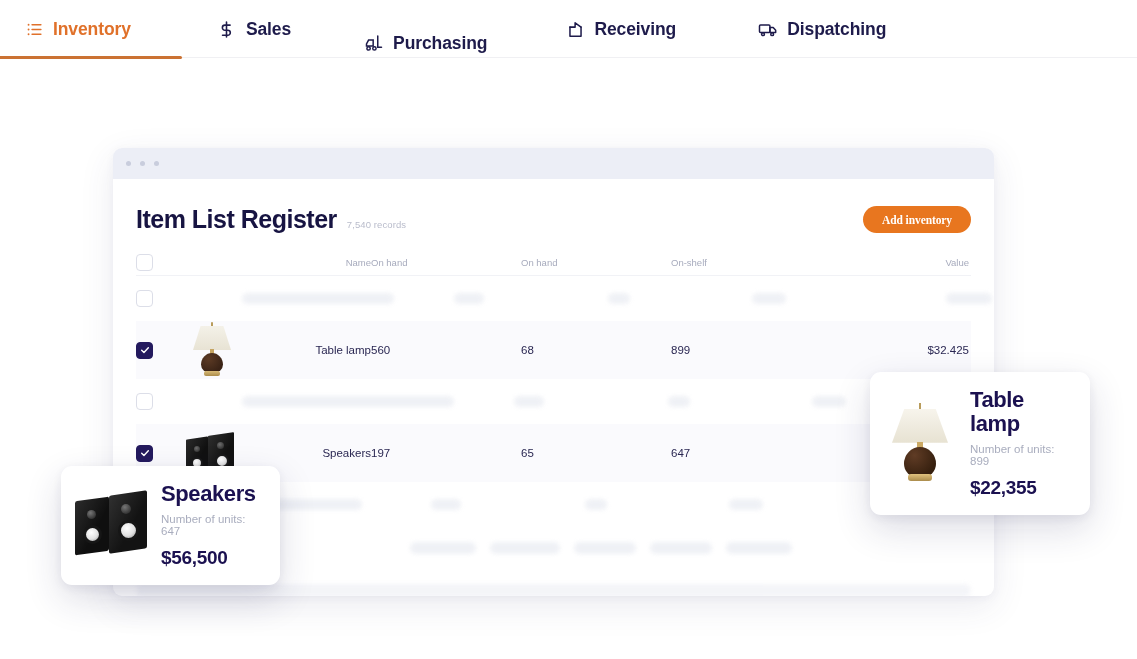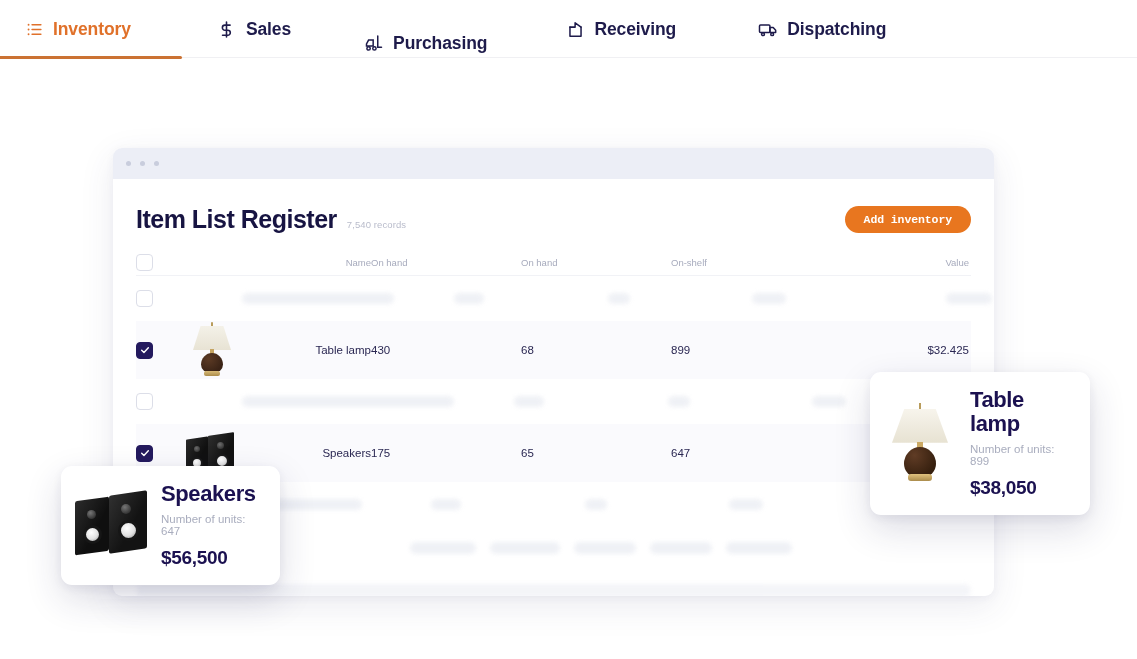--- a/index.html
+++ b/index.html
@@ -141,21 +141,21 @@
     pointer-events: none;
   }
 
   .btn-add {
     background: #e8761f;
     color: #ffffff;
     border: none;
     border-radius: 16px;
     height: 27px;
     padding: 0 19px;
-    font-family: Liberation Mono, monospace;
+    font-family: Liberation Serif, serif;
     font-size: 11.5px;
     font-weight: 700;
     letter-spacing: -0.1px;
     cursor: pointer;
     white-space: nowrap;
   }
 
   
   .table { width: 100%; margin-top: 12px; }
 
@@ -507,21 +507,21 @@
         <div class="c-thumb">
           <div class="thumb">
             <div class="lamp-finial"></div>
             <div class="lamp-shade"></div>
             <div class="lamp-neck"></div>
             <div class="lamp-body"></div>
             <div class="lamp-base"></div>
           </div>
         </div>
         <div class="c-name">Table lamp</div>
-        <div class="c-num">430</div>
+        <div class="c-num">560</div>
         <div class="c-num">68</div>
         <div class="c-num">899</div>
         <div class="c-val">$32.425</div>
       </div>
 
       <div class="trow">
         <div class="c-check">
           <span class="cbox">
             
           </span>
@@ -554,21 +554,21 @@
           <div class="thumb">
             <div class="spk spk-a"></div>
             <div class="spk spk-b"></div>
             <div class="tweet tweet-a"></div>
             <div class="tweet tweet-b"></div>
             <div class="cone cone-a"></div>
             <div class="cone cone-b"></div>
           </div>
         </div>
         <div class="c-name">Speakers</div>
-        <div class="c-num">175</div>
+        <div class="c-num">197</div>
         <div class="c-num">65</div>
         <div class="c-num">647</div>
         <div class="c-val"></div>
       </div>
 
       <div class="trow">
         <div class="c-check">
           <span class="cbox">
             
           </span>
@@ -612,21 +612,21 @@
   <div class="thumb-lg">
     <div class="lg-lamp-finial"></div>
     <div class="lg-lamp-shade"></div>
     <div class="lg-lamp-neck"></div>
     <div class="lg-lamp-body"></div>
     <div class="lg-lamp-base"></div>
   </div>
   <div>
     <div class="info-title">Table lamp</div>
     <div class="info-units">Number of units: 899</div>
-    <div class="info-price">$38,050</div>
+    <div class="info-price">$22,355</div>
   </div>
 </div>
 
 <div class="info-card" id="card-speakers">
   <div class="thumb-lg">
     <div class="lg-spk-a"></div>
     <div class="lg-spk-b"></div>
     <div class="lg-tweet lg-tweet-a"></div>
     <div class="lg-tweet lg-tweet-b"></div>
     <div class="lg-cone lg-cone-a"></div>

